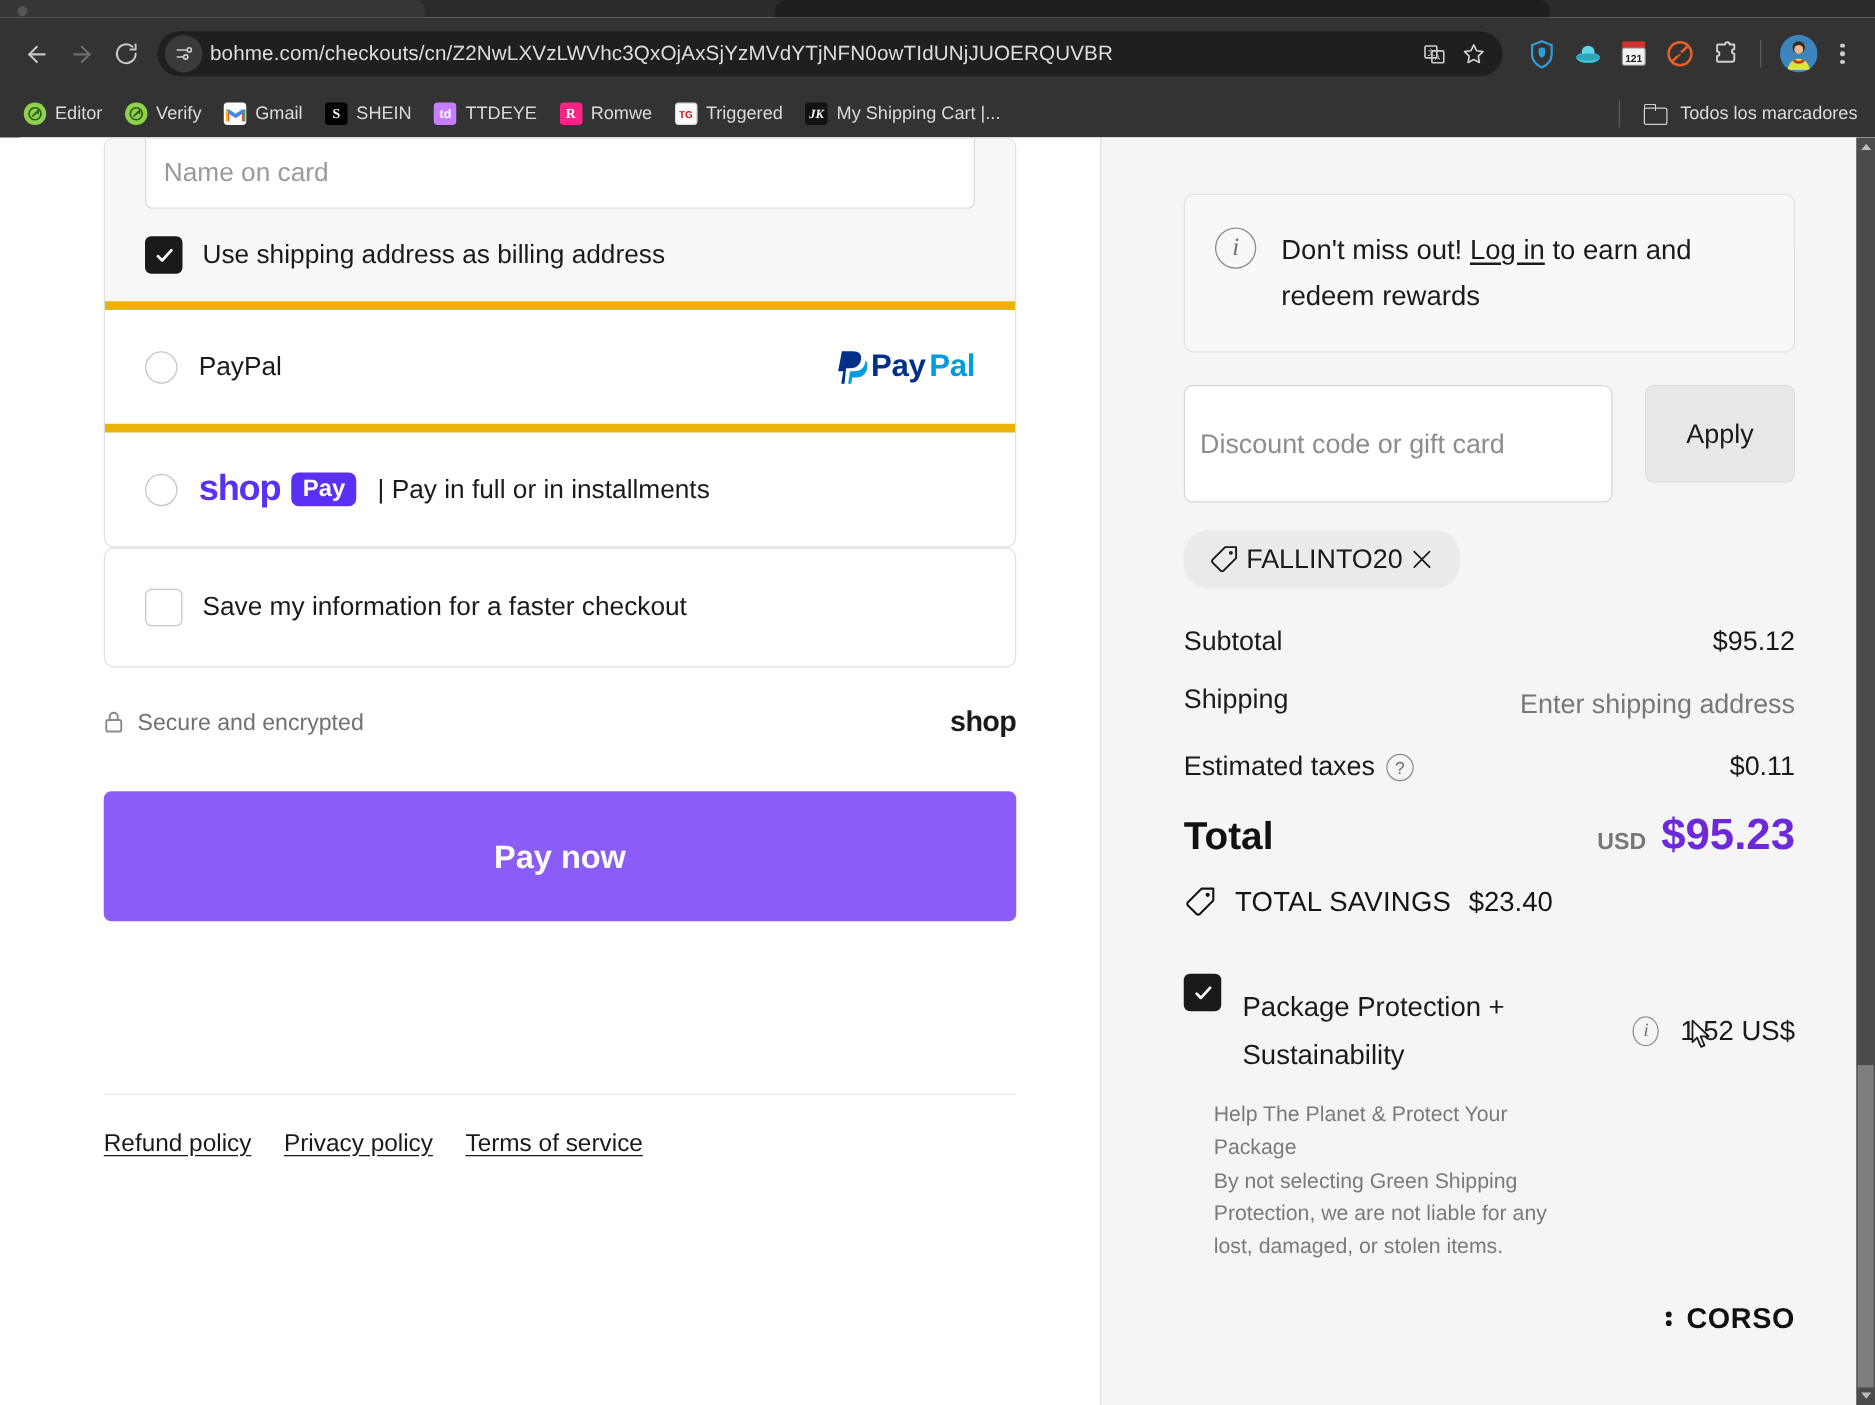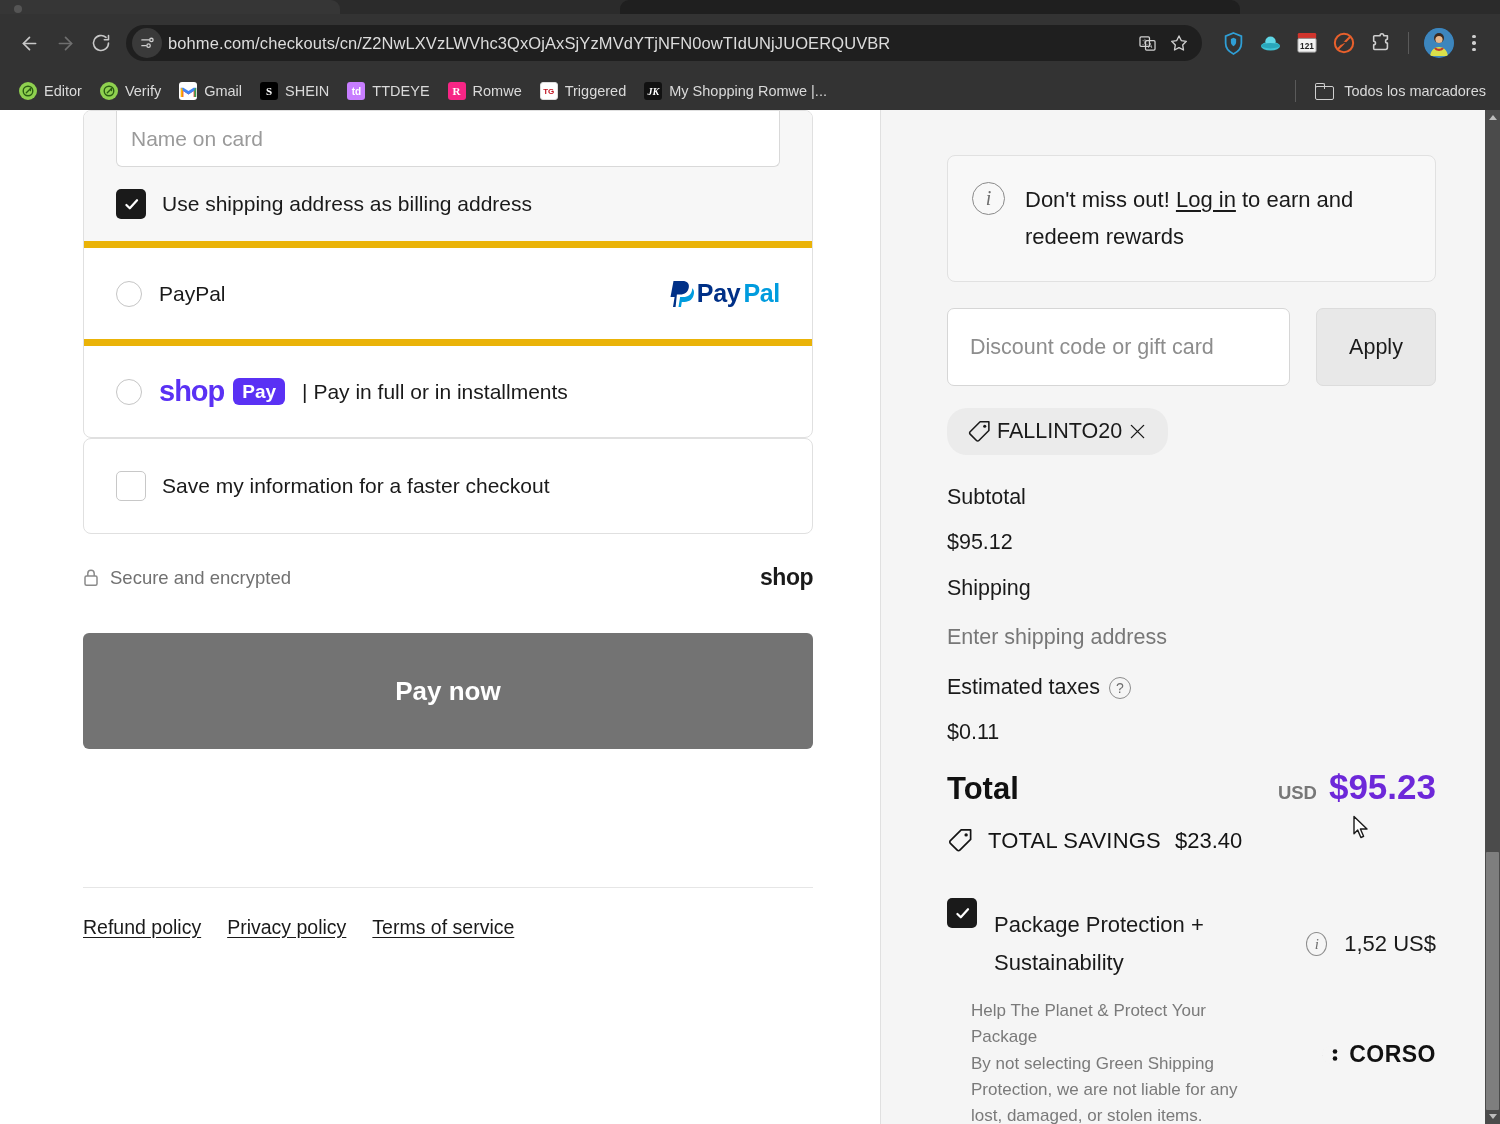--- a/index.html
+++ b/index.html
@@ -189,21 +189,21 @@
   .remember-label { font-size: 21px; color: #1a1a1a; }
 
   .secure-row {
     display: flex; align-items: center; justify-content: space-between;
     margin-top: 30px;
   }
   .secure-left { display: flex; align-items: center; gap: 11px; color: #717171; font-size: 18.5px; }
   .shop-mini { font-size: 23px; font-weight: 700; color: #1a1a1a; letter-spacing: -.5px; }
 
   .paynow {
-    margin-top: 42px; width: 100%; height: 116px; background: #737373;
+    margin-top: 42px; width: 100%; height: 104px; background: #8b5cf6;
     color: #fff; font-size: 26px; font-weight: 600; border: none; border-radius: 6px;
     display: flex; align-items: center; justify-content: center; cursor: pointer;
   }
 
   .legal-sep { border-top: 1px solid #e6e6e6; margin-top: 138px; }
   .legal-links { display: flex; gap: 26px; padding-top: 28px; }
   .legal-links a {
     font-size: 19.5px; color: #1a1a1a; text-decoration: underline;
     text-underline-offset: 3px;
   }
@@ -216,40 +216,40 @@
   .info-circle {
     width: 33px; height: 33px; border-radius: 50%; border: 1.6px solid #8a8a8a;
     display: flex; align-items: center; justify-content: center; flex: 0 0 auto;
     color: #6e6e6e; font-size: 20px; font-family: "Liberation Serif", serif; font-style: italic;
   }
   .login-text { font-size: 22px; line-height: 1.66; color: #1a1a1a; }
   .login-text a { color: #1a1a1a; text-decoration: underline; text-underline-offset: 3px; }
 
   .discount-row { display: flex; gap: 26px; margin-top: 26px; }
   .discount-input {
-    flex: 1 1 auto; height: 78px; background: #fff; border: 1px solid #d6d6d6;
-    border-radius: 7px; display: flex; align-items: center; padding: 0 22px;
+    flex: 1 1 auto; height: 94px; background: #fff; border: 1px solid #d6d6d6;
+    border-radius: 7px; display: flex; align-items: center; padding: 0 12px;
   }
   .discount-input .ph { color: #8d8d8d; font-size: 21.5px; }
   .apply-btn {
     width: 120px; height: 78px; background: #e8e8e8; border: 1px solid #dcdcdc;
     border-radius: 7px; font-size: 21.5px; color: #1a1a1a;
     display: flex; align-items: center; justify-content: center; cursor: pointer;
   }
 
   .code-chip {
     display: inline-flex; align-items: center; gap: 5px; margin-top: 22px;
     background: #ebebeb; border-radius: 20px; padding: 11px 20px;
   }
   .code-chip .label { font-size: 21.5px; color: #1a1a1a; }
 
   .sum-table { margin-top: 30px; }
   .sum-row {
     display: flex; justify-content: space-between; align-items: flex-start;
-    margin-bottom: 21px; gap: 20px; flex-direction: column;
+    margin-bottom: 21px; gap: 20px;
   }
   .sum-row .k { font-size: 21.5px; color: #1a1a1a; display: flex; align-items: center; gap: 9px; }
   .sum-row .v { font-size: 21.5px; color: #1a1a1a; text-align: right; }
   .sum-row .v.muted { color: #777; line-height: 1.55; max-width: 230px; }
   .help-circle {
     width: 22px; height: 22px; border-radius: 50%; border: 1.4px solid #8d8d8d;
     display: flex; align-items: center; justify-content: center;
     font-size: 14px; color: #6e6e6e;
   }
 
@@ -434,21 +434,21 @@
     <div class="bm">
       <span class="favicon" style="background:#f72585;color:#fff;font-family:'Liberation Serif',serif;">R</span>
       <span>Romwe</span>
     </div>
     <div class="bm">
       <span class="favicon" style="background:#ffffff;color:#c1121f;font-size:8px;border:1px solid #ddd;">TG</span>
       <span>Triggered</span>
     </div>
     <div class="bm">
       <span class="favicon" style="background:#111;color:#fff;font-family:'Liberation Serif',serif;font-style:italic;font-size:10px;">JK</span>
-      <span>My Shopping Romwe |...</span>
+      <span>My Shipping Cart |...</span>
     </div>
 
     <div class="bm-right">
       <span class="sep-vert"></span>
       <span class="folder-icon"></span>
       <span style="color:#dadada;font-size:14.5px;">Todos los marcadores</span>
     </div>
   </div>
 
   <div class="viewport">

